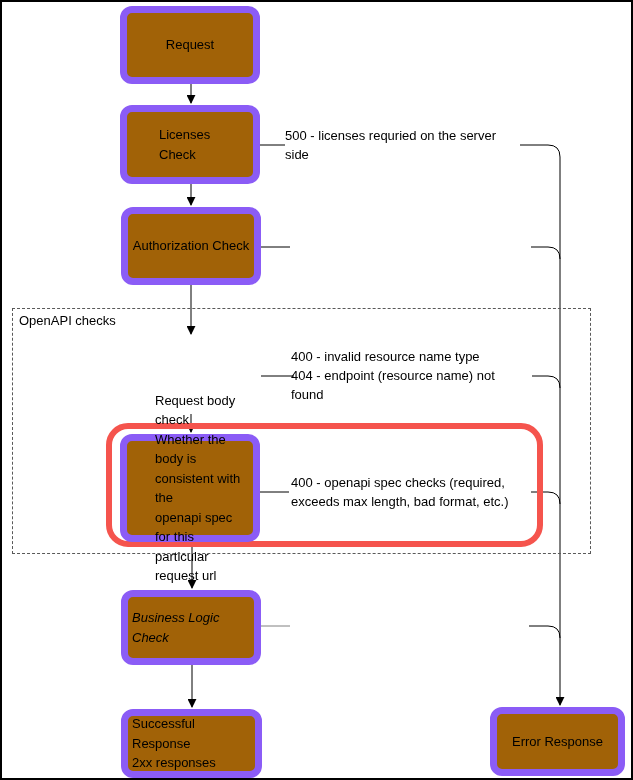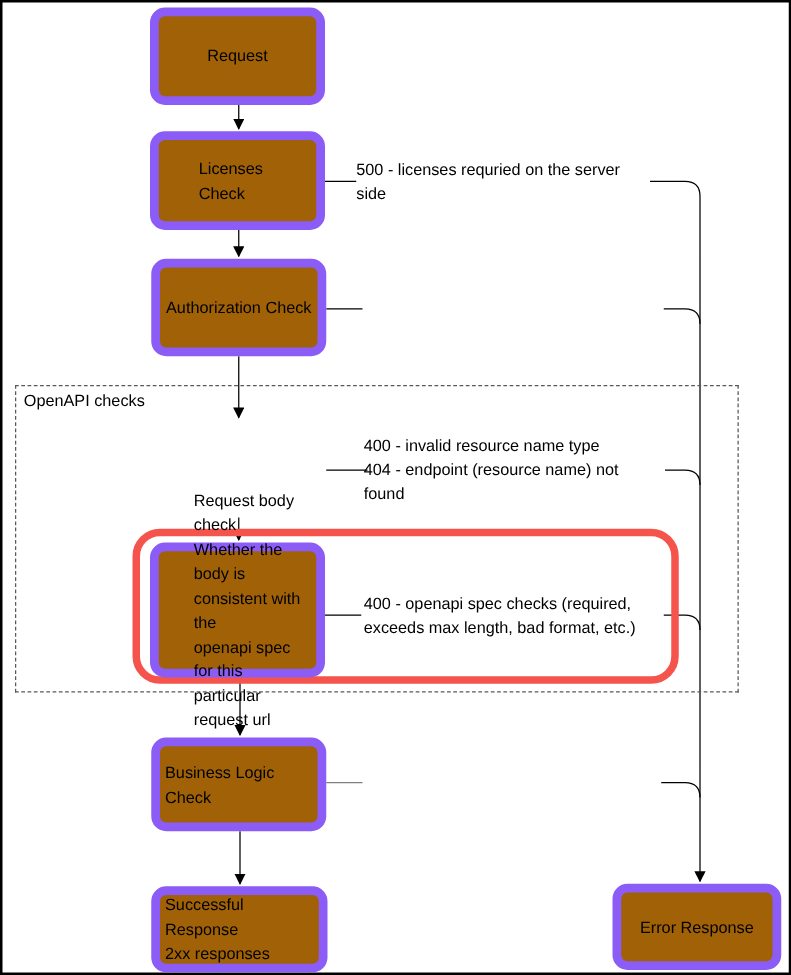--- a/index.html
+++ b/index.html
@@ -31,21 +31,21 @@
     justify-content: center;
     white-space: pre-line;
     line-height: 19.5px;
     padding: 2px 4px;
   }
   .node-request        { left:118px; top:4px;   width:140px; height:78px; }
   .node-licenses       { left:118px; top:103px; width:140px; height:79px;padding-left:32px; }
   .node-authorization  { left:119px; top:205px; width:140px; height:78px; }
   .node-url            { left:120px; top:334px; width:138px; height:78px; }
   .node-body           { left:118px; top:432px; width:140px; height:108px;padding-left:28px; }
-  .node-business       { left:119px; top:588px; width:140px; height:75px; }
+  .node-business       { left:119px; top:588px; width:140px; height:75px;font-style:italic; }
   .node-success        { left:119px; top:707px; width:141px; height:69px; }
   .node-error          { left:488px; top:705px; width:135px; height:69px; }
   .group-box {
     position: absolute;
     left: 10px; top: 306px;
     width: 579px; height: 246px;
     box-sizing: border-box;
     border: 1px dashed #595959;
   }
   .group-label {

